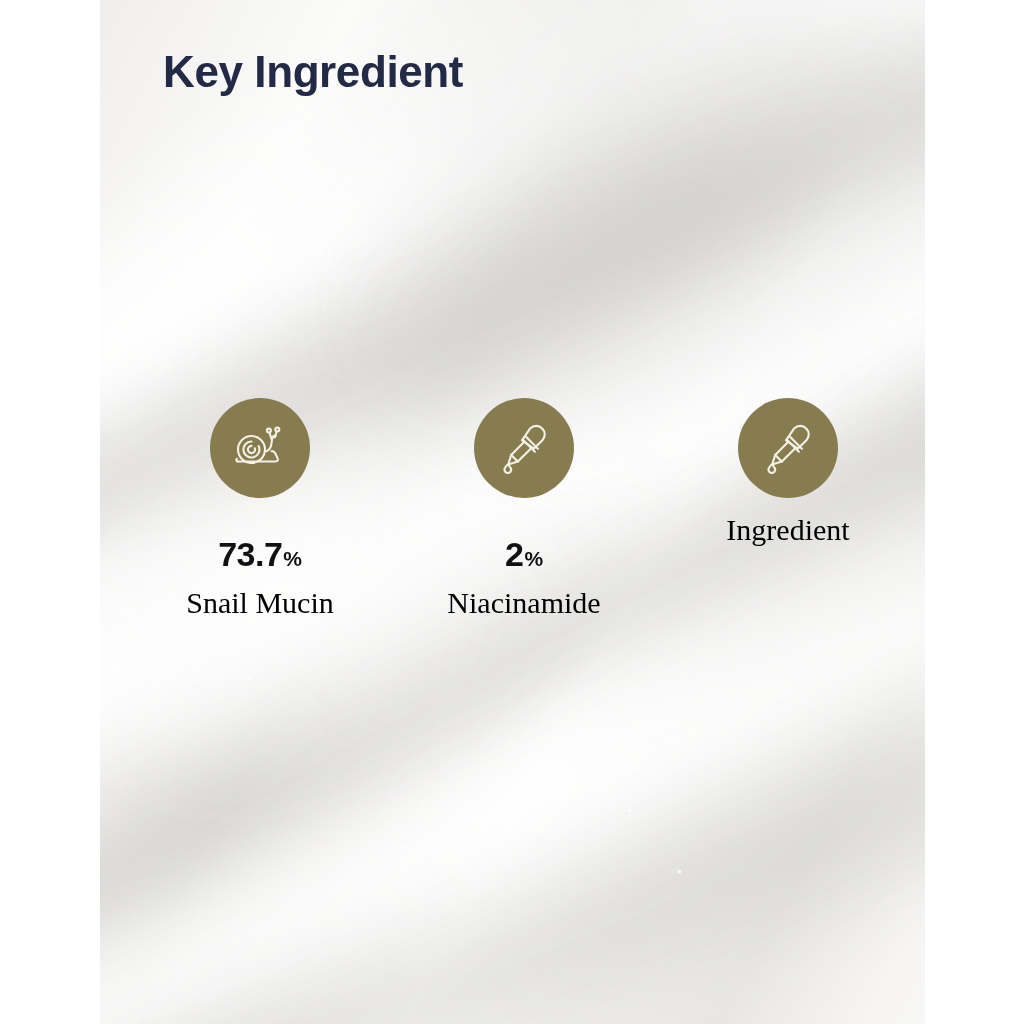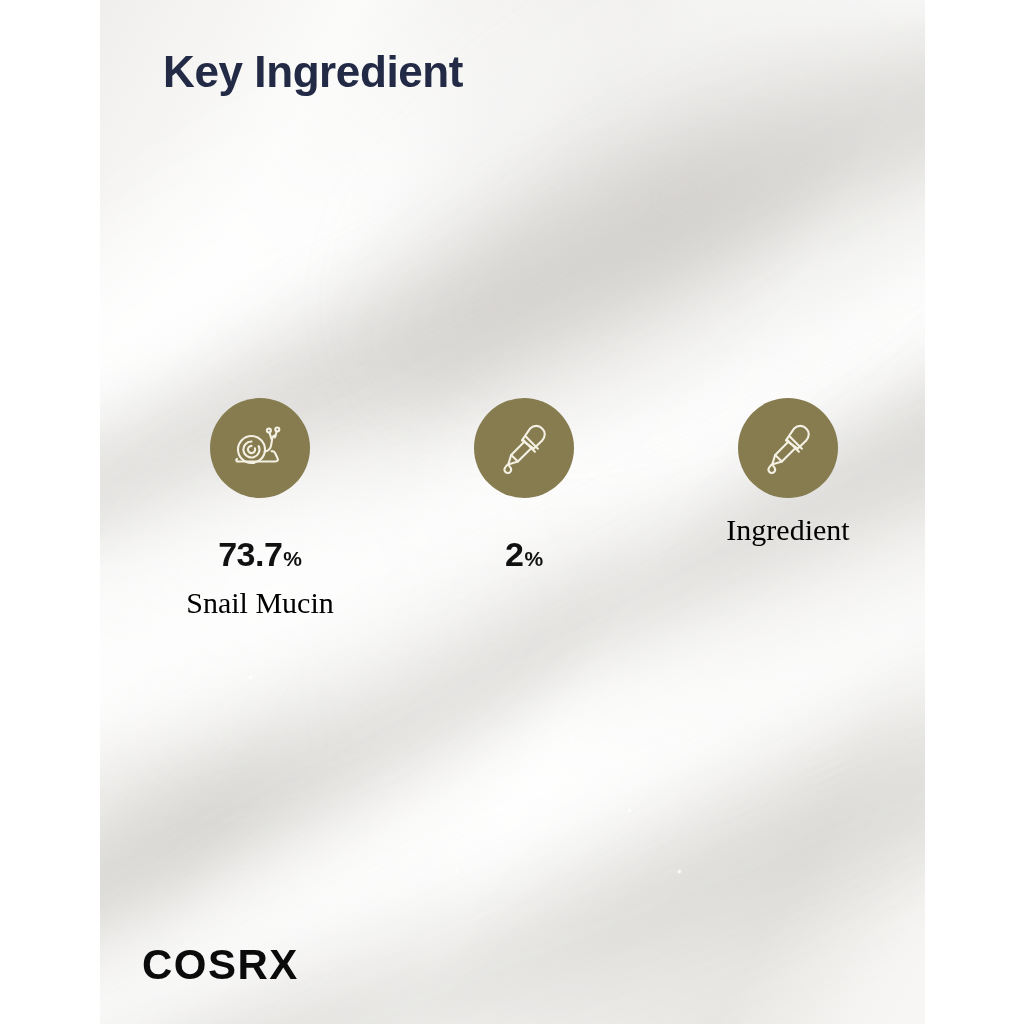--- a/index.html
+++ b/index.html
@@ -259,35 +259,35 @@
             <path d="M16.2 35.9 L 22.9 42.6"></path>
 
             <path d="M12.2 45.9 C 10.6 47.7 9.4 49.2 9.4 50.6 C 9.4 52.5 10.9 54.0 12.8 54.0 C 14.7 54.0 16.2 52.5 16.2 50.6 C 16.2 49.2 15.0 47.7 13.4 45.9 Z"></path>
           </svg>
         </span>
       </div>
       <div class="value">
         <span>2</span>
           <span class="unit">%</span>
       </div>
+      <div class="name">Niacinamide</div>
     </div>
 
     <div class="ingredient">
       <div class="badge">
         <span>
           <svg width="58" height="58" viewBox="0 0 58 58" fill="none" stroke="#f4f1e4" stroke-width="2.1" stroke-linecap="round" stroke-linejoin="round">
             <path d="M35.2 9.4 C 38.6 6.0 43.9 6.0 47.2 9.4 C 50.6 12.7 50.6 18.0 47.2 21.4 L 38.9 29.6 L 27.0 21.3 Z"></path>
             <path d="M30.8 17.6 L 42.9 29.7"></path>
             <path d="M27.8 20.6 L 39.9 32.7"></path>
             <path d="M29.3 22.8 L 16.2 35.9 L 13.2 45.6 L 22.9 42.6 L 36.0 29.5"></path>
             <path d="M16.2 35.9 L 22.9 42.6"></path>
             <path d="M12.2 45.9 C 10.6 47.7 9.4 49.2 9.4 50.6 C 9.4 52.5 10.9 54.0 12.8 54.0 C 14.7 54.0 16.2 52.5 16.2 50.6 C 16.2 49.2 15.0 47.7 13.4 45.9 Z"></path>
           </svg>
         </span>
       </div>
       <div class="name">Ingredient</div>
     </div>
 
   </div>
 
-  <div class="brand">COSRX</div>
 
 </div>
 
 </body></html>

